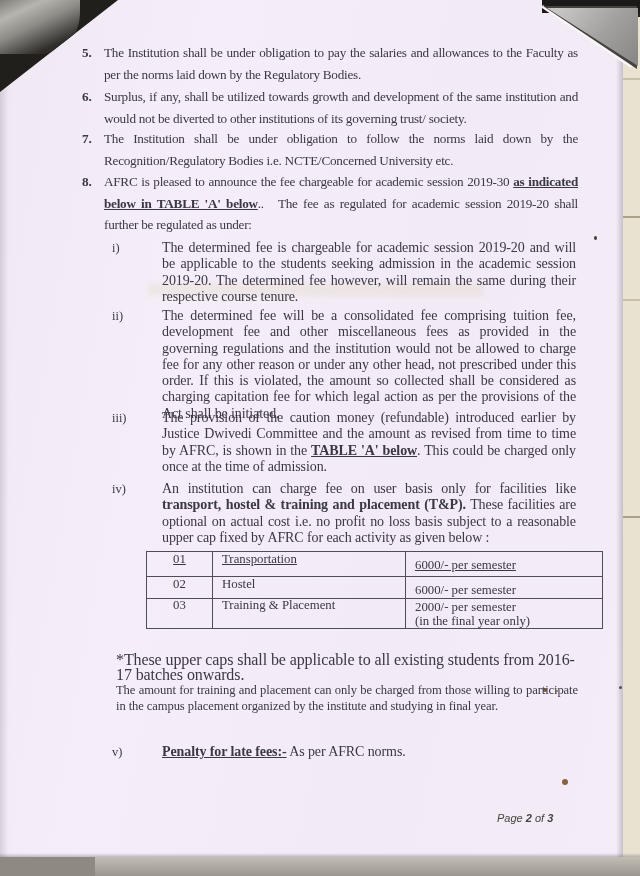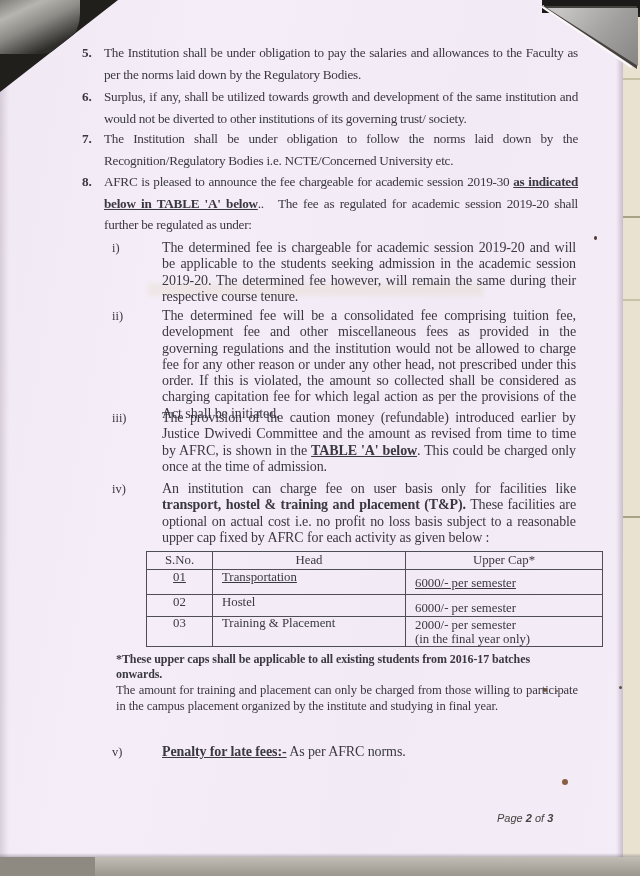--- a/index.html
+++ b/index.html
@@ -58,21 +58,21 @@
     font-weight:normal;}
   .feetable th{text-align:center;height:17px;line-height:17px;}
   .col-sno{width:61px;text-align:center;}
   .col-head{width:181px;padding-left:9px !important;}
   .col-cap{width:185px;padding-left:9px !important;white-space:pre-line;}
   .r1{height:25px;text-decoration:underline;} .r2{height:14px;} .r3{height:29px;line-height:13.5px;}
   .caplow{padding-top:6px !important;}
   .r3 .col-cap{padding-top:2px !important;}
   
   .footnote{position:absolute;left:116px;top:652px;width:462px;}
-  .fn-bold{font-weight:bold;font-size:12px;letter-spacing:-0.1px;line-height:15px;}
+  .fn-bold{font-weight:normal;font-size:16px;letter-spacing:-0.1px;line-height:15px;}
   .fn-text{font-size:12.6px;line-height:16.2px;text-align:justify;letter-spacing:-0.1px;}
   
   .pagefooter{position:absolute;left:497px;top:812px;
     font-family:"Liberation Sans","DejaVu Sans",sans-serif;
     font-size:11px;color:#45433f;white-space:pre;font-style:italic;}
 </style>
 </head>
 <body>
 
 <div class="stage">
@@ -138,25 +138,20 @@
     <div class="stext"><span>The provision of the caution money (refundable) introduced earlier by Justice Dwivedi Committee and the amount as revised from time to time by AFRC, is shown in the </span><span class="b ul">TABLE 'A' below</span><span>. This could be charged only once at the time of admission.</span></div>
   </div>
 
   <div class="sub" style="top:481px">
     <span class="rlabel">iv)</span>
     <div class="stext"><span>An institution can charge fee on user basis only for facilities like </span><span class="b">transport, hostel &amp; training and placement (T&amp;P).</span><span> These facilities are optional on actual cost i.e. no profit no loss basis subject to a reasonable upper cap fixed by AFRC for each activity as given below :</span></div>
   </div>
 
   <table class="feetable">
     <tbody>
-        <tr>
-      <th class="col-sno">S.No.</th>
-      <th class="col-head" style="text-align:center;padding-left:2px !important;">Head</th>
-      <th class="col-cap" style="text-align:center;padding-left:2px !important;">Upper Cap*</th>
-    </tr>
     <tr class="r1">
       <td class="col-sno">01</td>
       <td class="col-head">Transportation</td>
       <td class="col-cap caplow">6000/- per semester</td>
     </tr>
     <tr class="r2">
       <td class="col-sno">02</td>
       <td class="col-head">Hostel</td>
       <td class="col-cap caplow">6000/- per semester</td>
     </tr>

